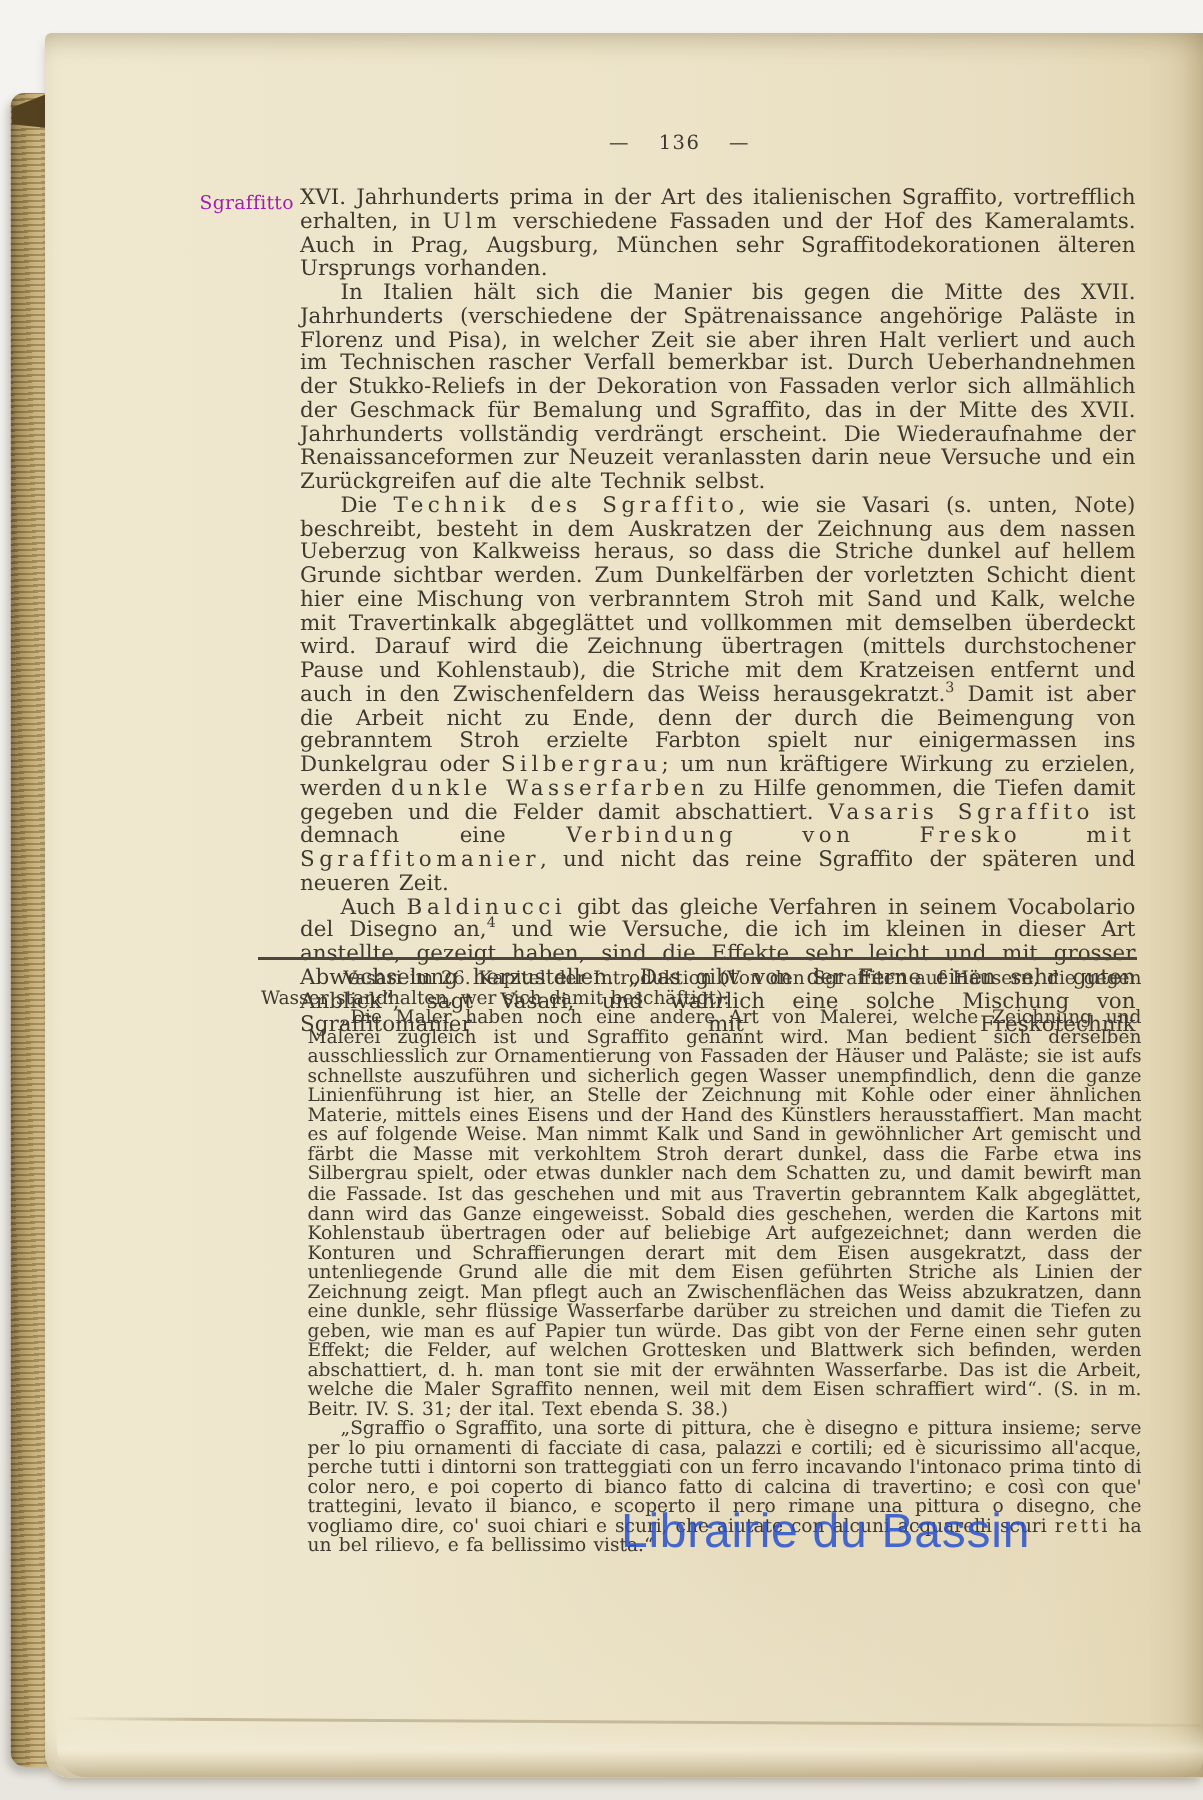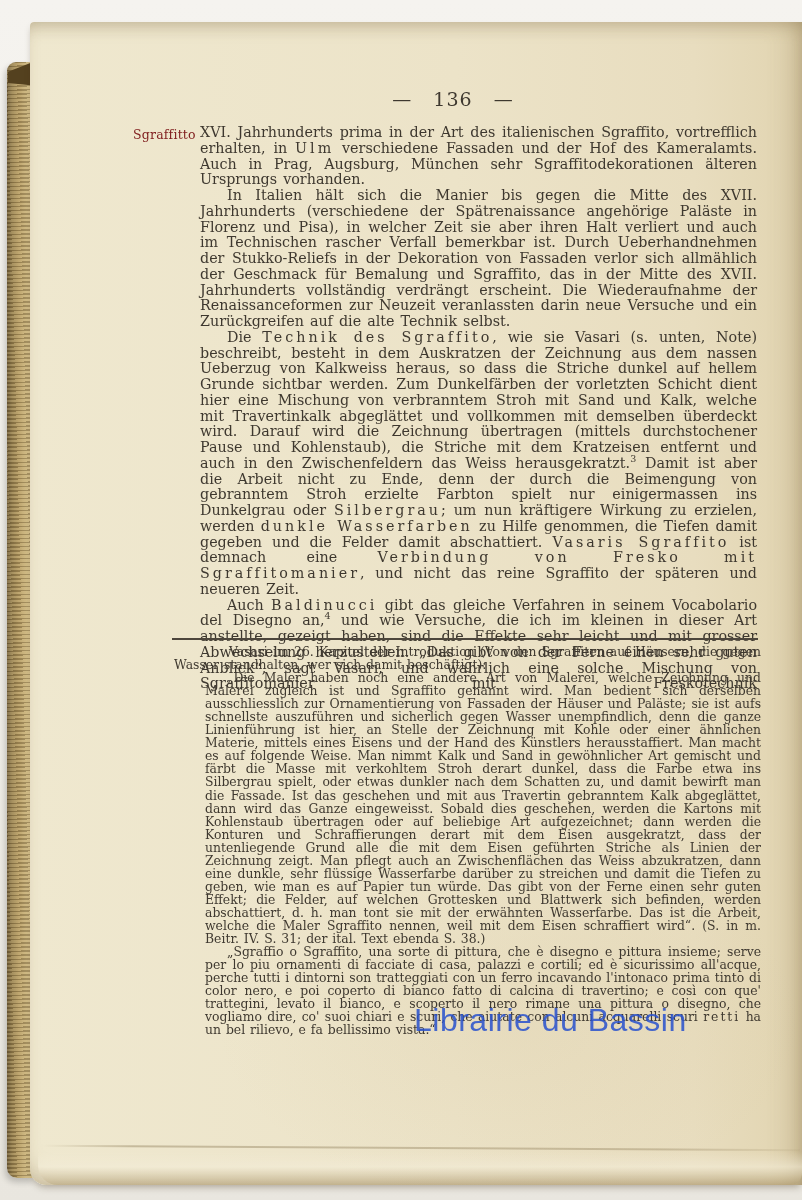--- a/index.html
+++ b/index.html
@@ -41,24 +41,24 @@
     transform:rotate(.35deg);
   }
   .bottom-deckle{
     position:absolute;left:38px;top:1152px;width:764px;height:33px;
     border-radius:0 0 12px 20px;
     background:linear-gradient(180deg, rgba(0,0,0,0) 0%, rgba(248,242,222,.55) 45%, rgba(170,148,100,.35) 100%);
   }
   
   .folio{
     position:absolute;top:88px;left:303px;width:300px;text-align:center;
-    font-size:19px;color:#3e382f;word-spacing:14px;letter-spacing:1px;
+    font-size:13px;color:#3e382f;word-spacing:14px;letter-spacing:1px;
   }
   .margin-note{
-    position:absolute;left:133px;top:127px;font-size:12.5px;color:#7f1d1d;letter-spacing:.2px;
+    position:absolute;left:133px;top:127px;font-size:12.5px;color:#a21caf;letter-spacing:.2px;
   }
   .body-text{
     position:absolute;left:200px;top:125px;width:557px;
     font-size:14.3px;line-height:15.75px;text-align:justify;
     color:#3e382f;word-spacing:1.5px;
   }
   .body-text p{margin:0;text-indent:27px;}
   .body-text p.first{text-indent:0;}
   .body-text p.cont{text-align-last:justify;}
   .sp{letter-spacing:3px;}

